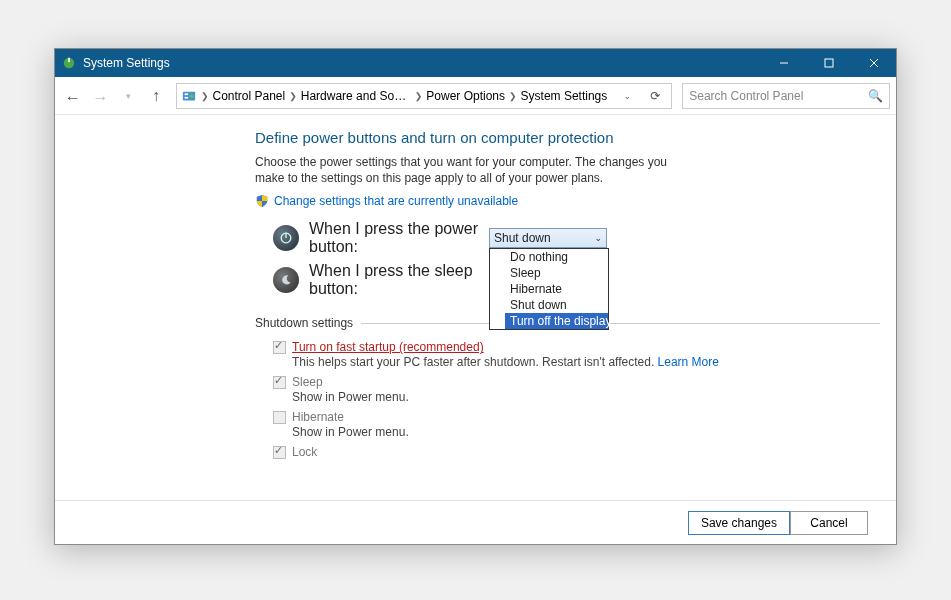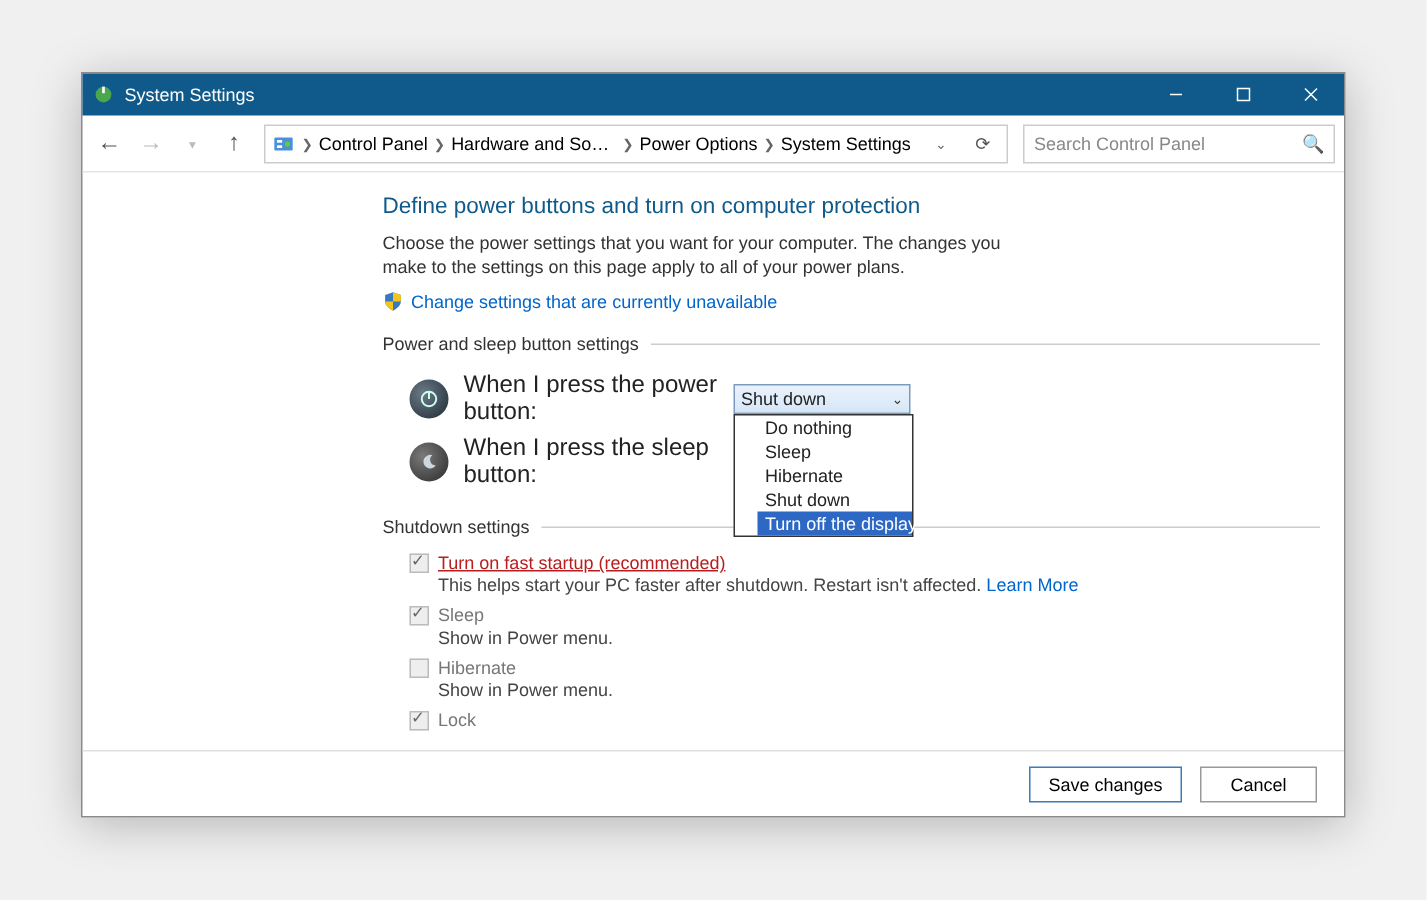--- a/index.html
+++ b/index.html
@@ -52,21 +52,21 @@
 .dropdown .opt.sel { background: #2d68c4; color: #fff; }
 .shutdown-list { margin-top: 10px; }
 .sd-item { margin: 6px 0 0 18px; }
 .sd-item .row1 { display: flex; align-items: center; gap: 6px; }
 .cb { width: 13px; height: 13px; border: 1px solid #888; background: #f4f4f4; display: inline-block; position: relative; }
 .cb.checked::after { content: "✓"; position: absolute; top: -3px; left: 0; font-size: 11px; color: #666; }
 .cb.disabled { background: #eee; border-color: #bbb; }
 .sd-item .lbl { color: #777; font-size: 12px; }
 .sd-item .lbl.dark { color: #b91c1c; text-decoration: underline; }
 .sd-item .sub { margin-left: 19px; font-size: 12px; color: #444; margin-top: 1px; }
-.footer { position: absolute; bottom: 0; left: 0; right: 0; height: 44px; border-top: 1px solid #e0e0e0; display: flex; align-items: center; justify-content: flex-end; padding-right: 18px; gap: 12px; }
+.footer { position: absolute; bottom: 0; left: 0; right: 0; height: 44px; border-top: 1px solid #e0e0e0; display: flex; align-items: center; justify-content: flex-end; padding-right: 28px; gap: 0; }
 .btn { min-width: 78px; height: 24px; border: 1px solid #999; background: #fff; font-size: 12px; padding: 0 12px; }
 .btn.primary { border-color: #3a7bbf; }
 </style>
 </head>
 <body>
 
 <div class="window">
   <div class="titlebar">
     <span class="icon-slot">
       <svg width="14" height="14" viewBox="0 0 16 16">
@@ -132,24 +132,20 @@
       <span class="shield">
         <svg width="14" height="14" viewBox="0 0 16 16">
             <path d="M8 1 L14 3 V8 C14 12 8 15 8 15 C8 15 2 12 2 8 V3 Z" fill="#3b78c4"></path>
             <path d="M8 1 L14 3 V8 H8 Z" fill="#f5c518"></path>
             <path d="M8 8 H2 V8 C2 12 8 15 8 15 Z" fill="#f5c518"></path>
           </svg>
       </span>
       <a href="#" class="link">Change settings that are currently unavailable</a>
     </div>
 
-    <div class="group-hdr">
-      <span>Power and sleep button settings</span>
-      <span class="line"></span>
-    </div>
 
     <div class="btn-row">
       <div class="pwicon">
         <svg width="14" height="14" viewBox="0 0 16 16">
             <circle cx="8" cy="8" r="5.5" fill="none" stroke="#cfe" stroke-width="1.5"></circle>
             <line x1="8" y1="2" x2="8" y2="8" stroke="#cfe" stroke-width="1.5"></line>
           </svg>
       </div>
       <div class="btn-label">When I press the power button:</div>
       <div class="combo">

